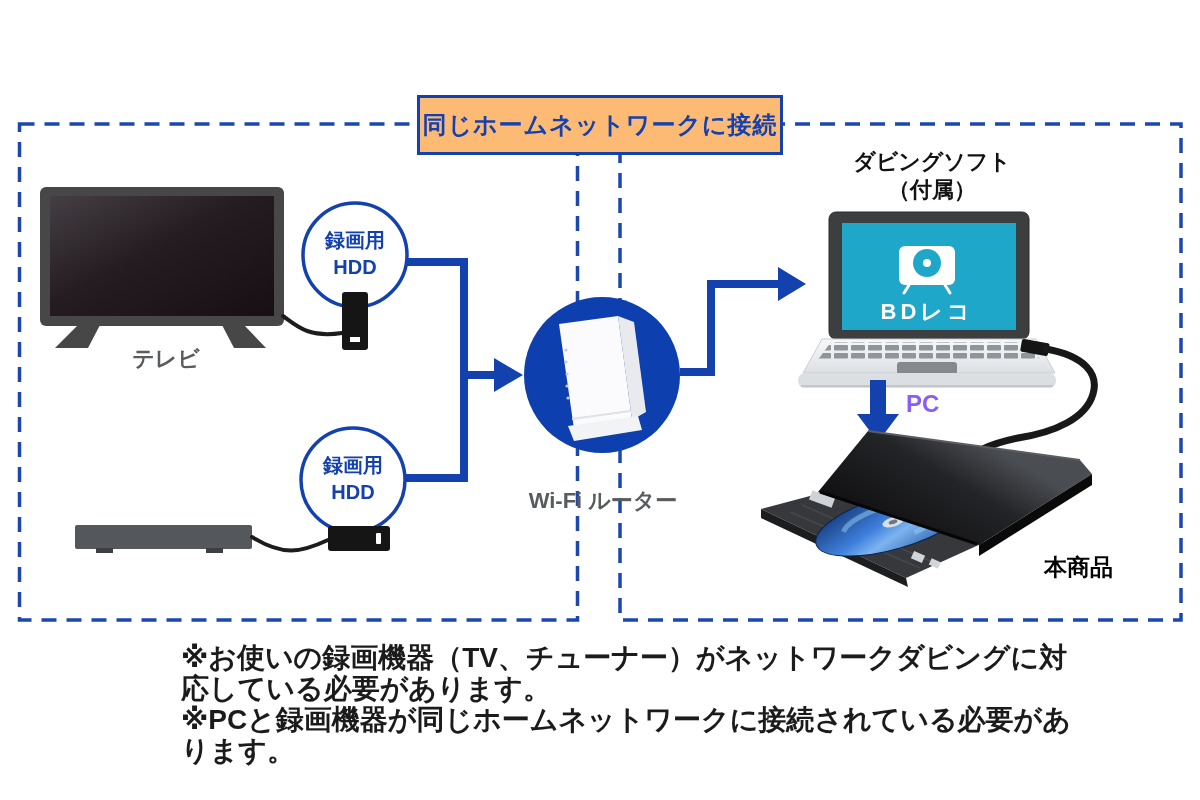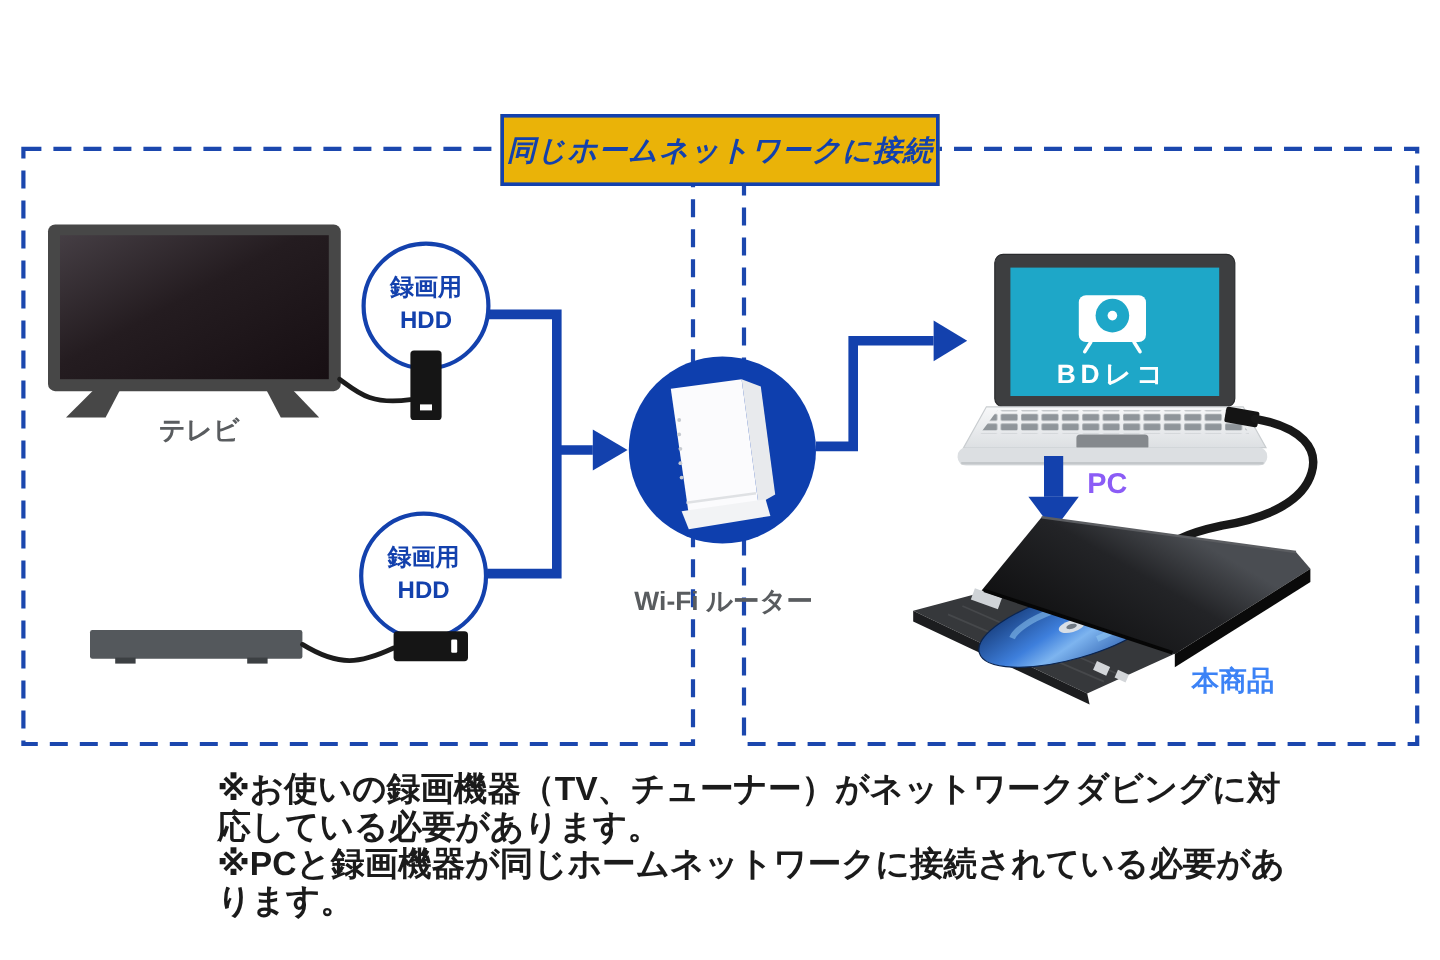--- a/index.html
+++ b/index.html
@@ -3,41 +3,41 @@
 <meta charset="utf-8">
 <style>
   html,body{margin:0;padding:0;background:#ffffff;}
   .canvas{
     position:relative;width:1200px;height:800px;background:#ffffff;overflow:hidden;
     font-family:"Liberation Sans","DejaVu Sans",sans-serif;
   }
   .layer{position:absolute;left:0;top:0;}
   .pos{position:absolute;box-sizing:border-box;}
   .title-box{
-    left:417px;top:95px;width:366px;height:60px;background:#eab308;
+    left:417px;top:95px;width:366px;height:60px;background:#fdba74;
     border:3px solid #1341ad;display:flex;align-items:center;justify-content:center;
-    font-size:24px;font-weight:700;color:#1341ad;letter-spacing:1px;z-index:5;font-style:italic;
+    font-size:24px;font-weight:700;color:#1341ad;letter-spacing:1px;z-index:5;
   }
   .hdd-label{
     width:110px;text-align:center;font-size:20px;font-weight:700;color:#1341ad;
     line-height:27px;z-index:4;
   }
   .dev-label{
     text-align:center;font-size:22px;font-weight:700;color:#595c5f;z-index:4;
   }
   .soft-label{
     left:822px;top:148px;width:220px;text-align:center;font-size:22px;font-weight:700;
     color:#121212;line-height:28px;z-index:4;
   }
   .app-label{
     left:877px;top:297px;width:100px;text-align:center;font-size:22px;font-weight:700;
     color:#ffffff;letter-spacing:4px;z-index:4;
   }
   .pc-label{left:906px;top:390px;font-size:24px;font-weight:700;color:#8b5cf6;z-index:4;}
-  .product-label{left:993px;top:552px;width:120px;text-align:left;font-size:23px;font-weight:700;color:#3b82f6;z-index:4;}
+  .product-label{left:993px;top:552px;width:120px;text-align:right;font-size:23px;font-weight:700;color:#000000;z-index:4;}
   .notes{
     left:181px;top:642px;width:900px;font-size:28px;font-weight:600;color:#1b1b1b;
     line-height:31px;z-index:4;
   }
 </style>
 </head>
 <body>
 
 <div class="canvas">
 
@@ -176,20 +176,24 @@
     <div>HDD</div>
   </div>
   <div class="pos hdd-label" style="left:298px;top:452px;">
     <div>録画用</div>
     <div>HDD</div>
   </div>
 
   <div class="pos dev-label" style="left:96px;top:344px;width:140px;">テレビ</div>
   <div class="pos dev-label" style="left:503px;top:438px;width:200px;margin-top:48px;">Wi-Fi ルーター</div>
 
+  <div class="pos soft-label">
+    <div>ダビングソフト</div>
+    <div>（付属）</div>
+  </div>
 
   <div class="pos app-label">BDレコ</div>
 
   <div class="pos pc-label">PC</div>
 
   <div class="pos product-label">本商品</div>
 
   <div class="pos notes">
     <div>※お使いの録画機器（TV、チューナー）がネットワークダビングに対応している必要があります。</div>
     <div>※PCと録画機器が同じホームネットワークに接続されている必要があります。</div>

